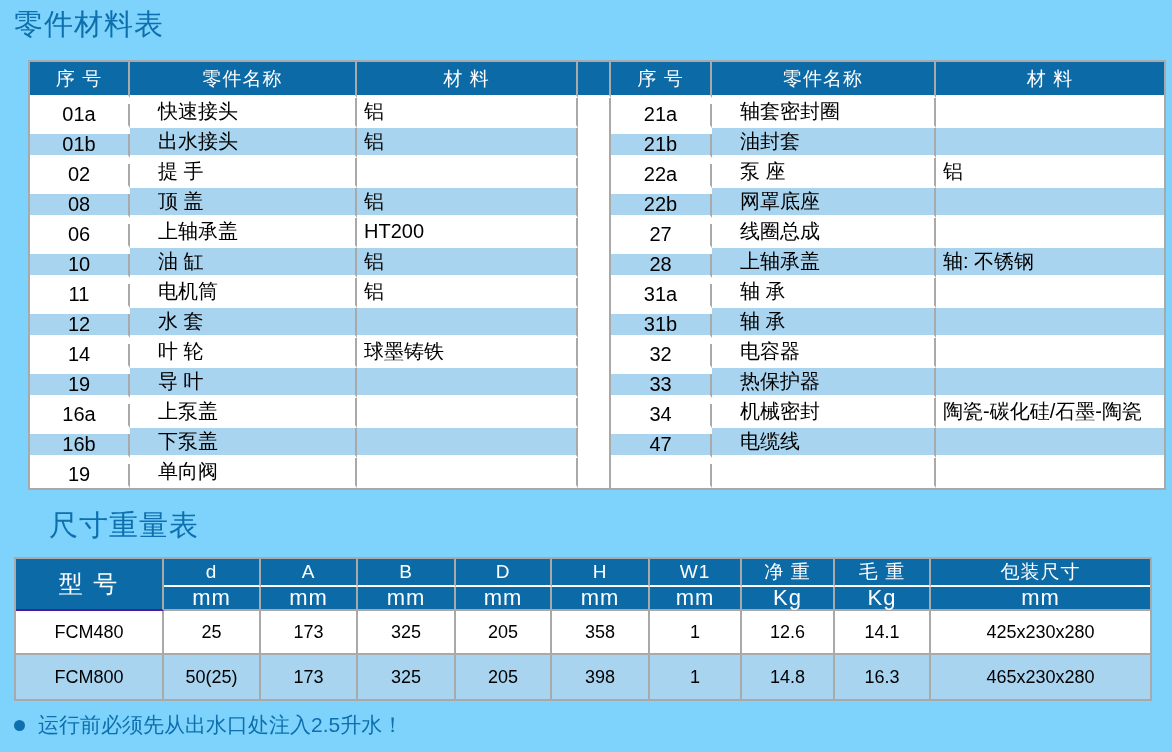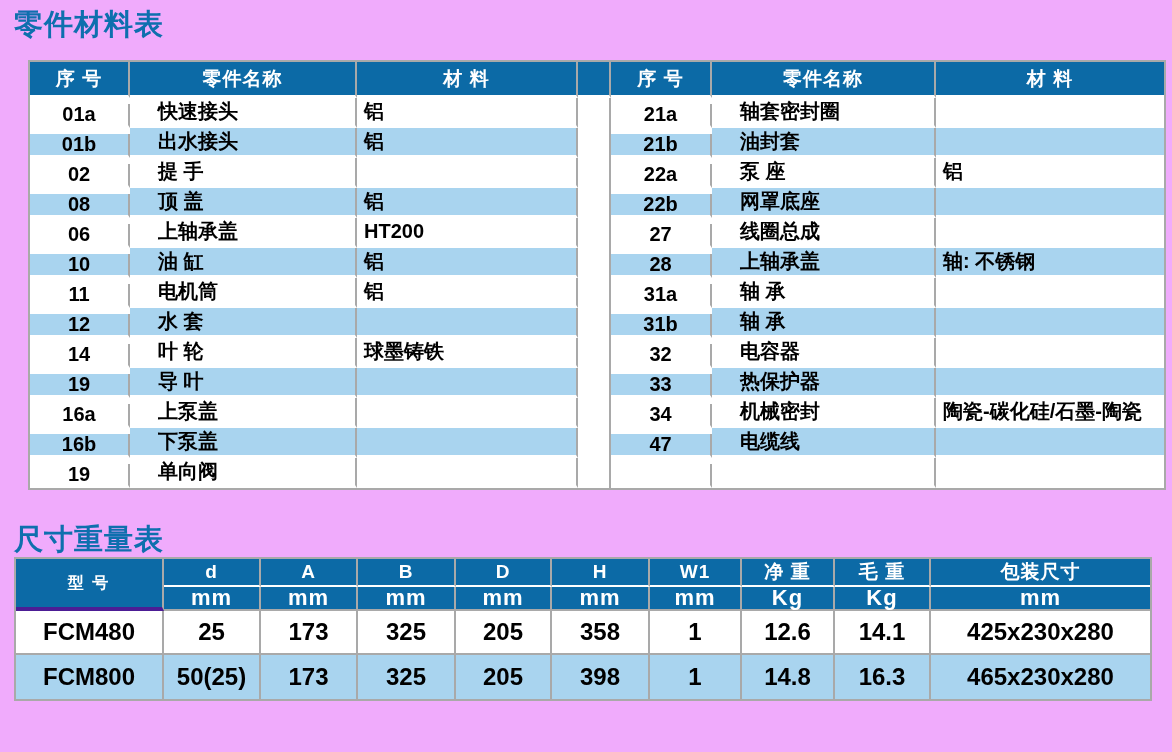--- a/index.html
+++ b/index.html
@@ -1,35 +1,35 @@
 <!DOCTYPE html>
 <html><head>
 <meta charset="utf-8">
 <style>
   * { margin: 0; padding: 0; box-sizing: border-box; }
   html, body { background: #ffffff; }
   .page {
     position: relative;
     width: 1172px;
     height: 752px;
-    background: #f0abfc;
+    background: #7dd3fc;
     font-family: "Liberation Sans", "DejaVu Sans", sans-serif;
-    font-weight: bold;
+    font-weight: normal;
     overflow: hidden;
   }
   .sec-title {
     position: absolute;
     left: 14px;
     color: #0e6fae;
     font-size: 29px;
     letter-spacing: 1px;
     white-space: nowrap;
   }
   #parts-title { top: 5px; }
-  #dims-title  { top: 520px; }
+  #dims-title  { top: 506px; margin-left: 35px; }
 
   
   .parts-table {
     position: absolute;
     left: 28px;
     top: 60px;
     width: 1138px;
     display: grid;
     grid-template-columns: 100px 227px 221px 33px 101px 224px 228px;
     grid-template-rows: 36px repeat(13, 30px);
@@ -93,29 +93,29 @@
     font-size: 19px;
     letter-spacing: 1px;
   }
   .dcell.h.sub { font-size: 22px; border-bottom: 2px solid #a9a9a9; }
   .dcell.h.top { border-bottom: 2px solid #ffffff; }
   .model-head {
     grid-column: 1;
     grid-row: 1 / span 2;
     background: #0c6aa6;
     color: #ffffff;
-    font-size: 16px;
+    font-size: 24px;
     letter-spacing: 2px;
     display: flex;
     align-items: center;
     justify-content: center;
     border-right: 2px solid #a9a9a9;
-    border-bottom: 4px solid #4c1d95;
-  }
-  .dcell.b { background: #ffffff; color: #000000; font-size: 24px; border-bottom: 2px solid #a9a9a9; }
+    border-bottom: 2px solid #4c1d95;
+  }
+  .dcell.b { background: #ffffff; color: #000000; font-size: 18px; border-bottom: 2px solid #a9a9a9; }
   .drow.alt > .dcell.b { background: #a9d4ef; border-bottom: none; }
   .drow { display: contents; }
 
   
   .note {
     position: absolute;
     left: 14px;
     top: 711px;
     display: flex;
     align-items: center;
@@ -306,14 +306,18 @@
       <div class="dcell b">325</div>
       <div class="dcell b">205</div>
       <div class="dcell b">398</div>
       <div class="dcell b">1</div>
       <div class="dcell b">14.8</div>
       <div class="dcell b">16.3</div>
       <div class="dcell b lastcol">465x230x280</div>
     </div>
   </div>
 
+  <div class="note">
+    <span class="bullet"></span>
+    <span>运行前必须先从出水口处注入2.5升水！</span>
+  </div>
 
 </div>
 
 </body></html>

